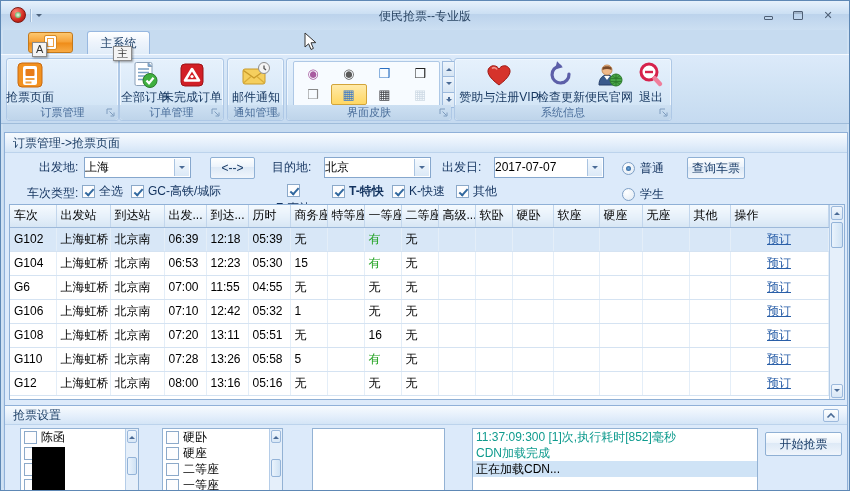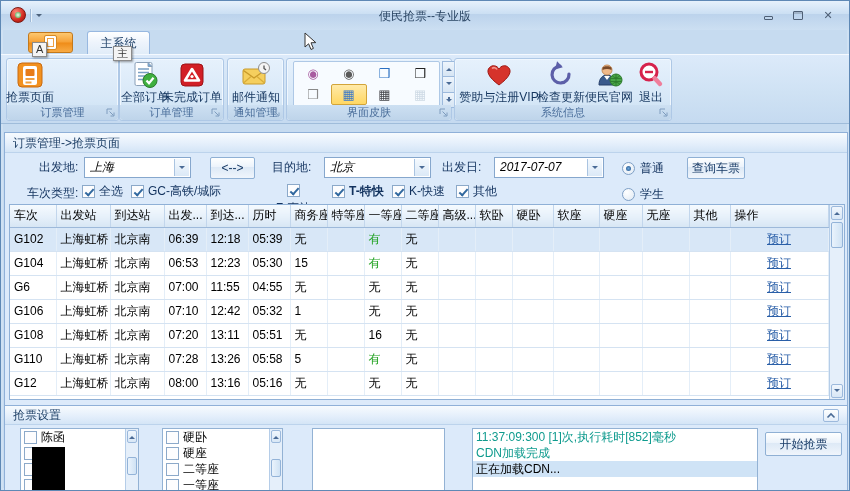--- a/index.html
+++ b/index.html
@@ -61,21 +61,21 @@
   .tri-up{width:0;height:0;border:3px solid transparent;border-bottom-color:#4a6b96;margin-top:-2px;}
   .tri-down{width:0;height:0;border:3px solid transparent;border-top-color:#4a6b96;margin-top:2px;}
   .tri-exp{width:0;height:0;border:3px solid transparent;border-top-color:#4a6b96;margin-top:4px;
     box-shadow:0 -4px 0 -2px #4a6b96;}
   
   .panel{position:absolute;border:1px solid #8fb0d8;background:#dceafa;}
   .pcap{height:20px;background:linear-gradient(#f7fbfe,#e3eefb 60%,#d4e5f6);border-bottom:1px solid #bcd3ec;
     color:#1d3f66;padding-left:8px;line-height:20px;}
   .main-panel{left:3px;top:131px;width:844px;height:341px;}
   .flabel{position:absolute;color:#12325e;line-height:21px;}
-  .combo{position:absolute;height:21px;background:#fff;border:1px solid #86a7cd;line-height:19px;padding-left:5px;font-style:italic;}
+  .combo{position:absolute;height:21px;background:#fff;border:1px solid #86a7cd;line-height:19px;}
   .combo .dd{position:absolute;right:1px;top:1px;bottom:1px;width:15px;
     background:linear-gradient(#f4f9fe,#dbe9f7);border-left:1px solid #aac4e1;
     display:flex;align-items:center;justify-content:center;}
   .btn{position:absolute;background:linear-gradient(#feffff,#ecf3fb 45%,#dde9f6 46%,#eff5fc);
     border:1px solid #8fb0d4;border-radius:2px;text-align:center;color:#173a66;line-height:20px;}
   .radio{position:absolute;display:flex;align-items:center;gap:5px;color:#12325e;}
   .rdot{width:13px;height:13px;border:1px solid #7fa0c6;border-radius:50%;
     background:radial-gradient(circle at 35% 30%,#ffffff,#dfe9f4);position:relative;}
   .rdot.on::after{content:"";position:absolute;left:3px;top:3px;width:5px;height:5px;border-radius:50%;
     background:radial-gradient(#6ea6d8,#1c4f8a);}

